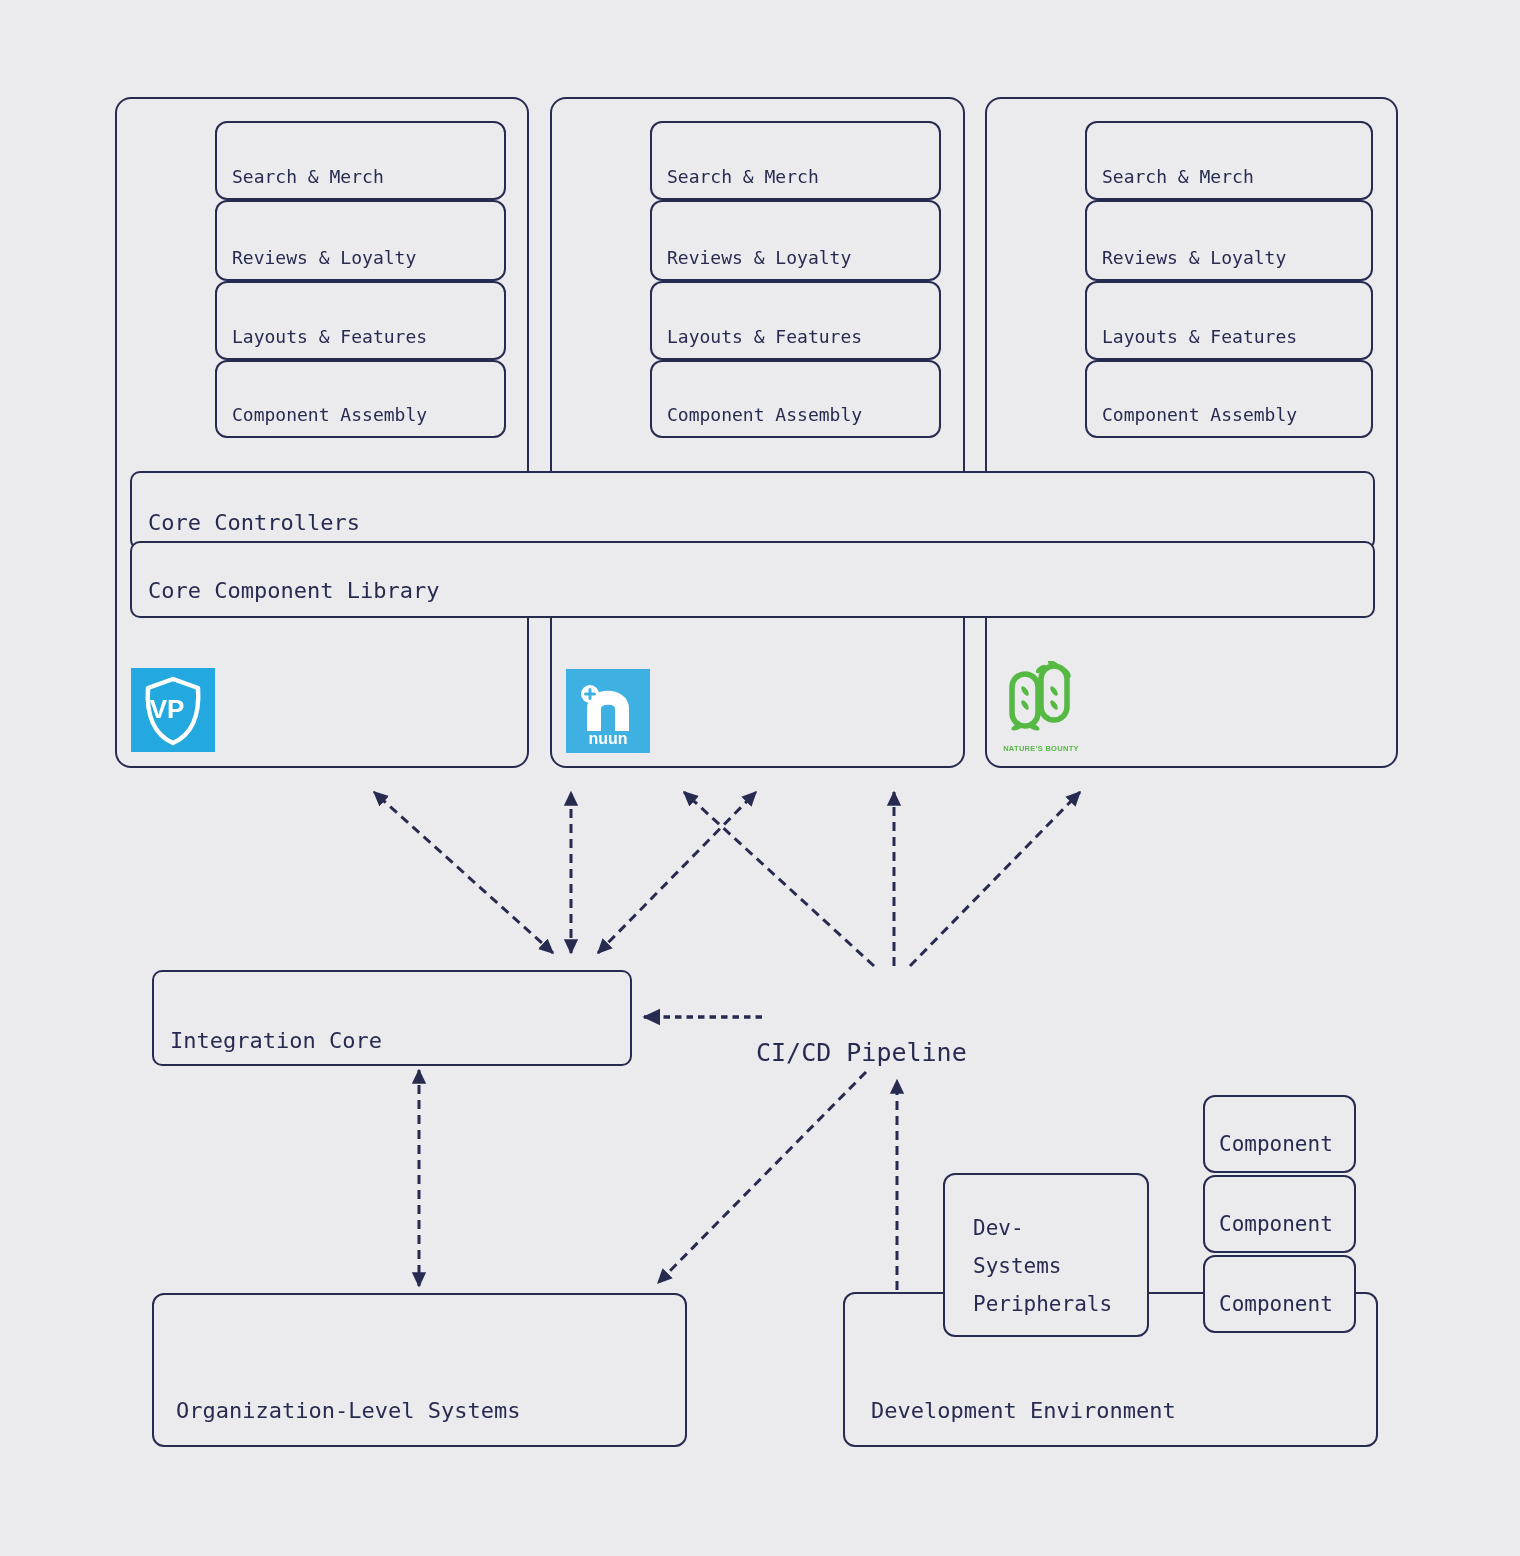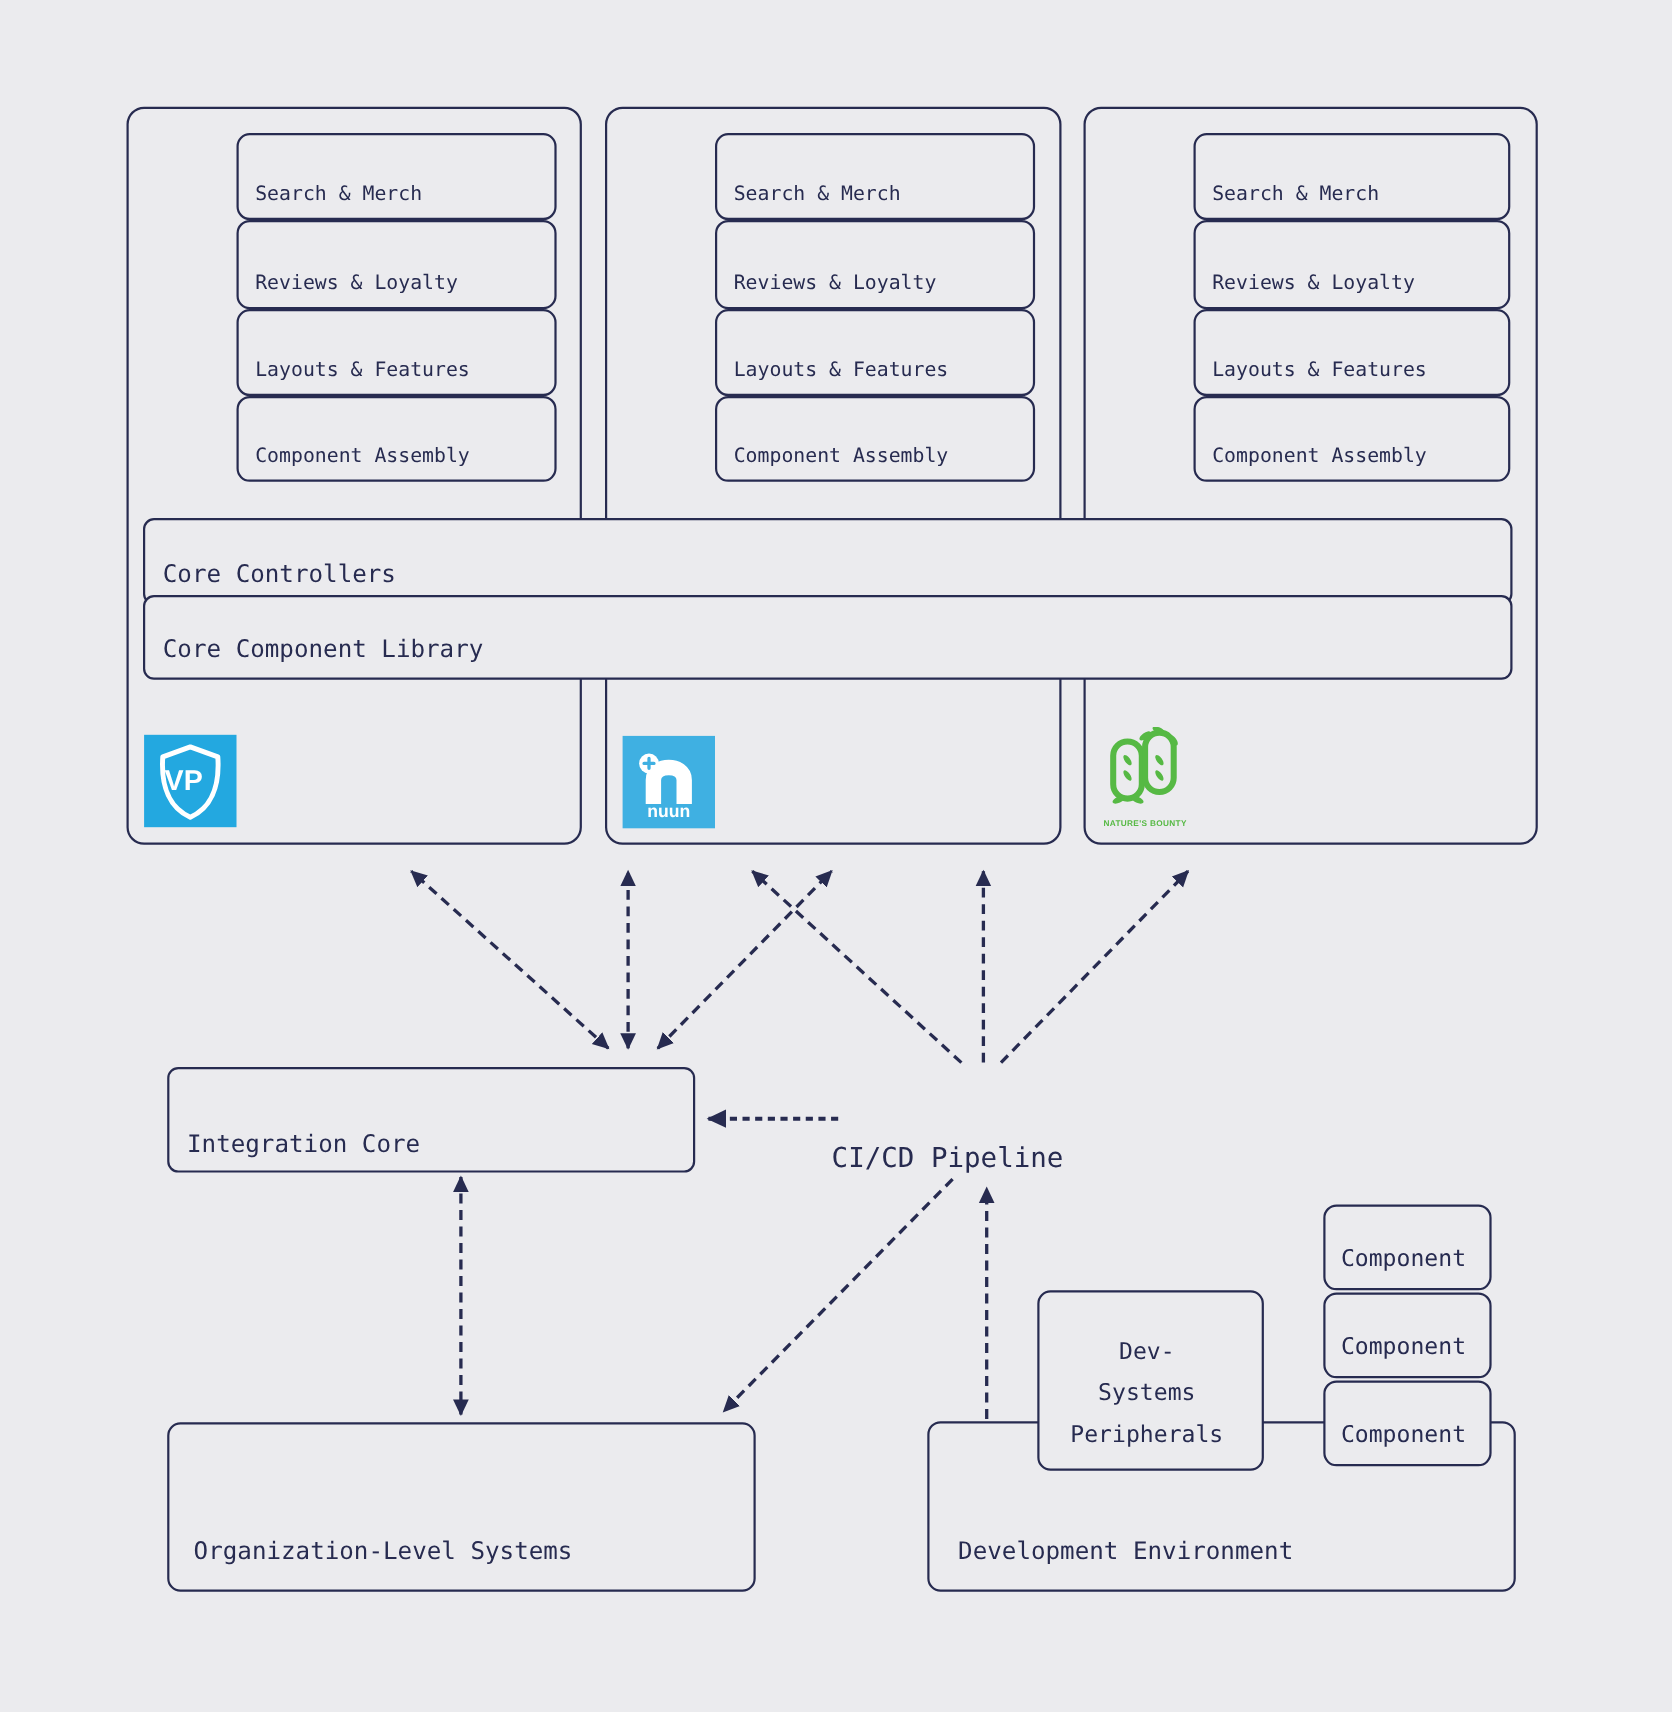--- a/index.html
+++ b/index.html
@@ -115,21 +115,21 @@
   <div class="node bignode" style="left:152px;top:970px;width:480px;height:96px;border-radius:10px;padding:0 0 11px 16px;">Integration Core</div>
 
   <div class="free-label" style="left:756px;top:1002px;margin-top:36px;">CI/CD Pipeline</div>
 
   <div class="node bignode" style="left:843px;top:1292px;width:535px;height:155px;padding:0 0 22px 26px;z-index:0;">Development Environment</div>
 
   <div class="node bignode" style="left:152px;top:1293px;width:535px;height:154px;padding:0 0 22px 22px;">Organization-Level Systems</div>
 
 
   <div class="node smallnode" style="left:943px;top:1173px;width:206px;height:164px;padding:0 0 12px 28px;">
-    <div style="line-height:38px;text-align:center;">
+    <div style="line-height:38px;">
       <div>Dev-</div>
       <div>Systems</div>
       <div>Peripherals</div>
     </div>
   </div>
 
   <div class="node smallnode" style="left:1203px;top:1095px;width:153px;height:78px;">Component</div>
   <div class="node smallnode" style="left:1203px;top:1175px;width:153px;height:78px;">Component</div>
   <div class="node smallnode" style="left:1203px;top:1255px;width:153px;height:78px;">Component</div>
 

